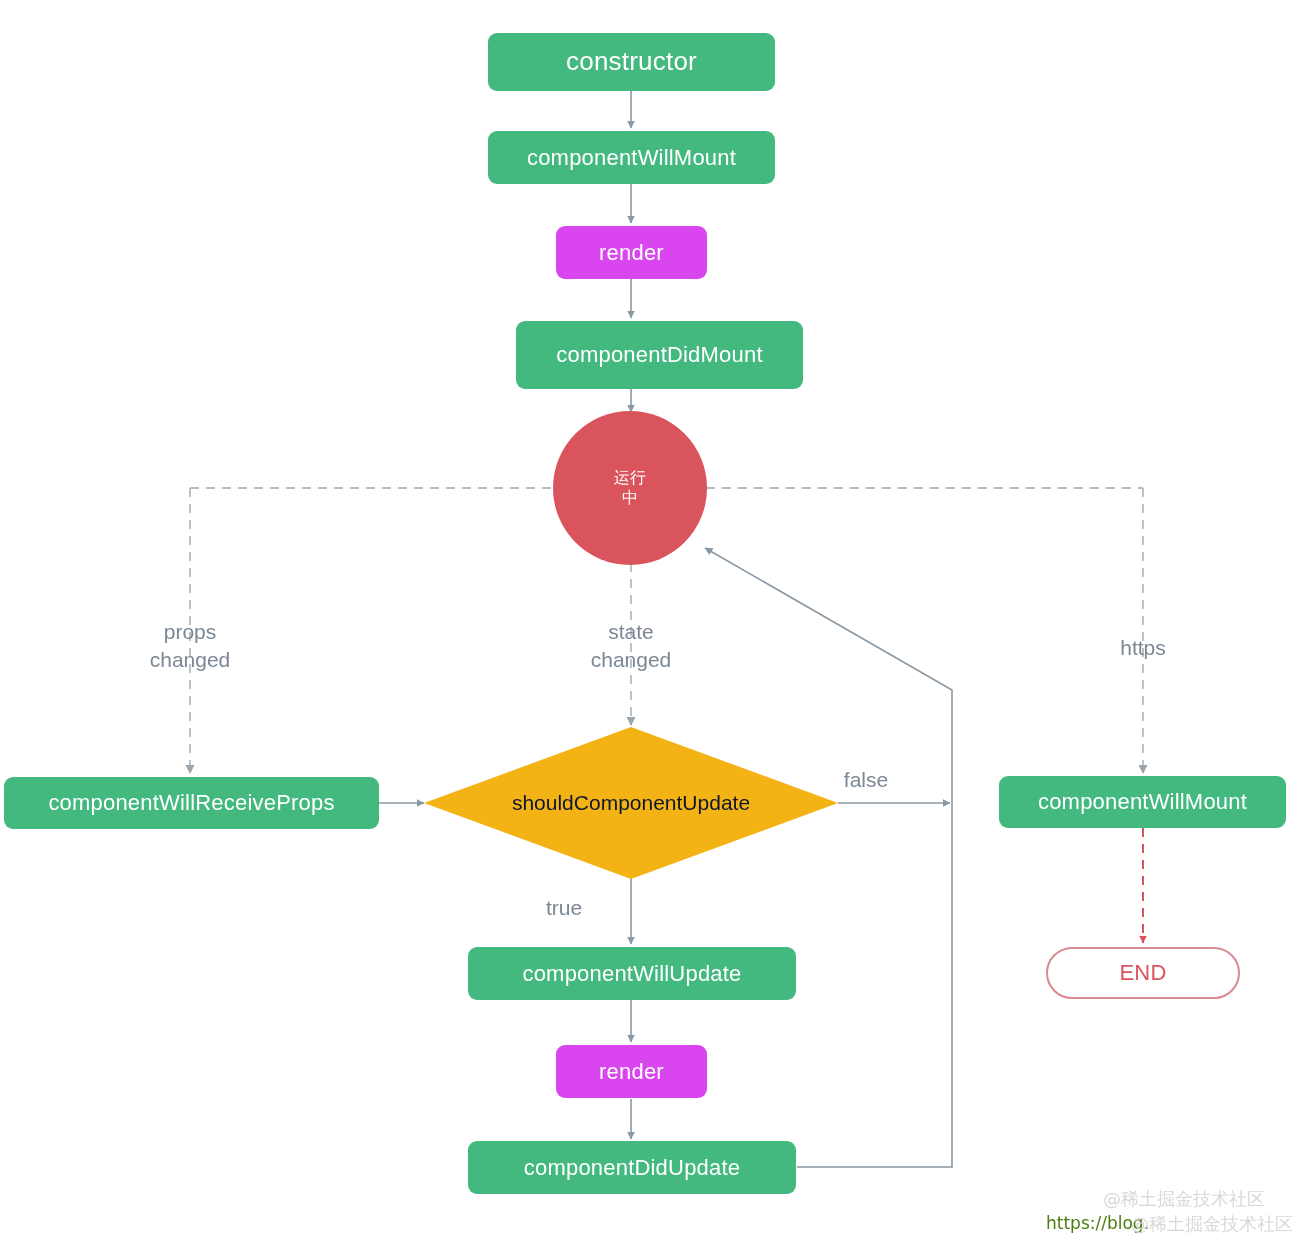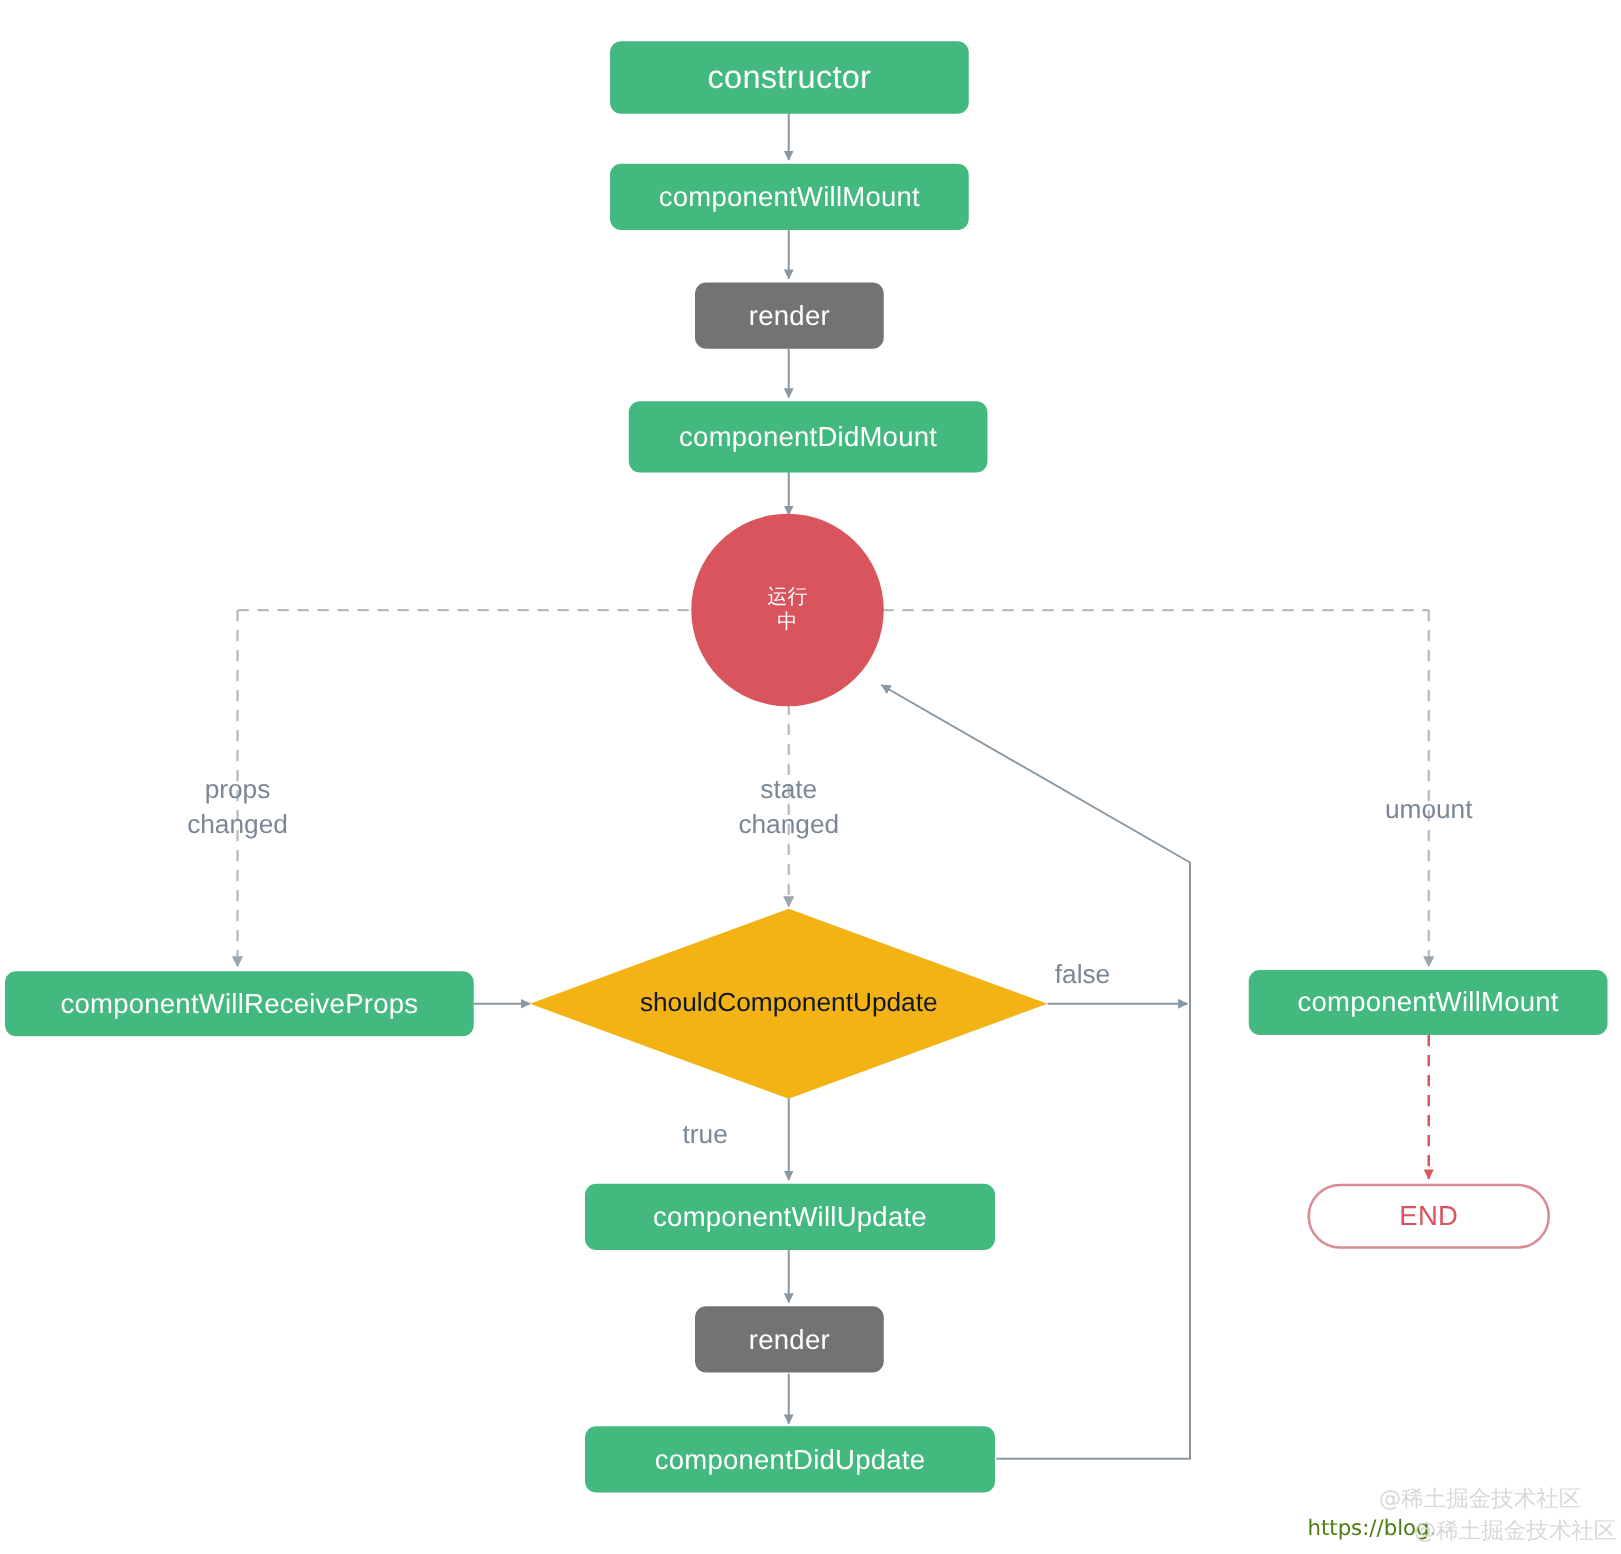--- a/index.html
+++ b/index.html
@@ -35,21 +35,21 @@
     text-align: right;
     color: #ffffff;
     letter-spacing: 0.2px;
     line-height: 1.15;
   }
   .node.green {
     background: #43b97f;
     border-radius: 9px;
   }
   .node.red {
-    background: #737373;
+    background: #d946ef;
     border-radius: 9px;
   }
   .node.circle {
     background: #d9545c;
     border-radius: 50%;
     flex-direction: column;
     line-height: 1.28;
   }
   .node.end {
     background: #ffffff;
@@ -146,21 +146,21 @@
   </div>
 
   <div class="node green" style="left:488px; top:131px; width:287px; height:53px; font-size:22px;">
     <span>componentWillMount</span>
   </div>
 
   <div class="node red" style="left:556px; top:226px; width:151px; height:53px; font-size:22px;">
     <span>render</span>
   </div>
 
-  <div class="node green" style="left:503px; top:321px; width:287px; height:57px; font-size:22px;">
+  <div class="node green" style="left:516px; top:321px; width:287px; height:68px; font-size:22px;">
     <span>componentDidMount</span>
   </div>
 
   <div class="node circle" style="left:553px; top:411px; width:154px; height:154px; font-size:16px;">
     <span>运行</span>
     <span>中</span>
   </div>
 
   <div class="node green" style="left:4px; top:777px; width:375px; height:52px; font-size:22px;">
     <span>componentWillReceiveProps</span>
@@ -192,21 +192,21 @@
   <div class="node green" style="left:468px; top:1141px; width:328px; height:53px; font-size:22px;">
     <span>componentDidUpdate</span>
   </div>
 
   <div class="edge-label" style="left:90px; top:618px; width:200px; font-size:21px;">props
 changed</div>
 
   <div class="edge-label" style="left:531px; top:618px; width:200px; font-size:21px;">state
 changed</div>
 
-  <div class="edge-label" style="left:1043px; top:634px; width:200px; font-size:21px;">umount</div>
+  <div class="edge-label" style="left:1043px; top:634px; width:200px; font-size:21px;">https</div>
 
   <div class="edge-label" style="left:816px; top:766px; width:100px; font-size:21px; text-align:center;">false</div>
 
   <div class="edge-label" style="left:546px; top:894px; width:90px; font-size:21px; text-align:left;">true</div>
 
   <div class="watermark" style="left:1103px; top:1187px; font-size:18px;">@稀土掘金技术社区</div>
 
   <div class="watermark faint" style="left:1046px; top:1213px; font-size:17px;">https://blog.</div>
 
   <div class="watermark" style="left:1131px; top:1212px; font-size:18px;">@稀土掘金技术社区</div>

